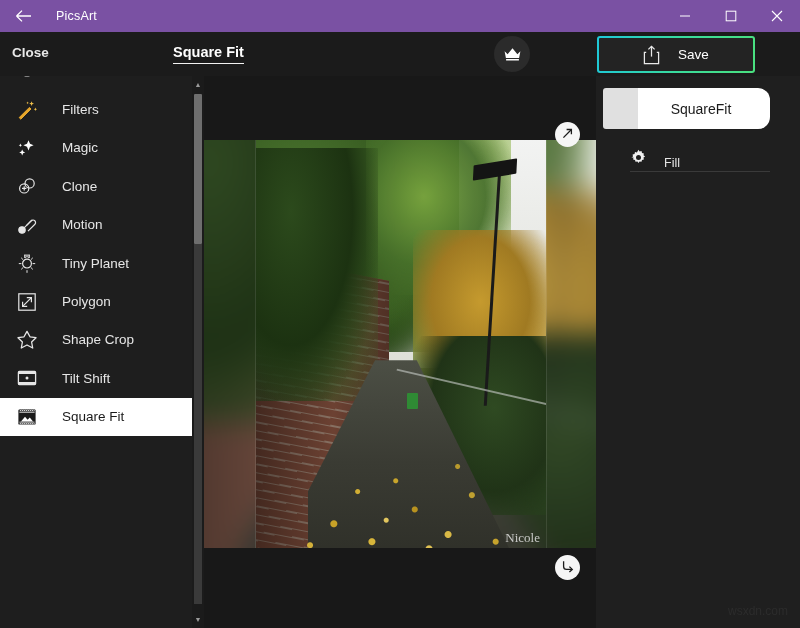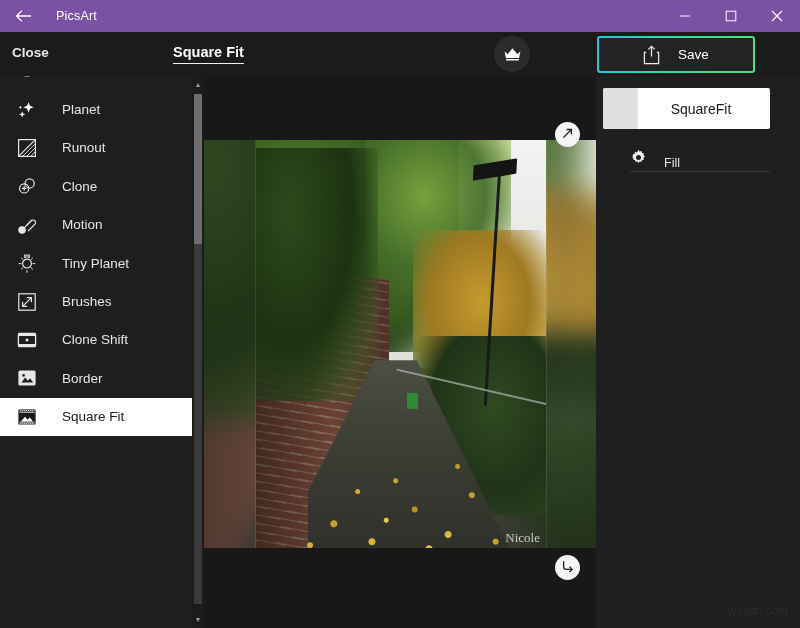--- a/index.html
+++ b/index.html
@@ -282,21 +282,21 @@
 
   
   .rightpanel {
     position: absolute; left: 596px; top: 76px;
     width: 204px; height: 552px;
     background: #1f1f1f;
   }
   .preset-card {
     position: absolute; left: 7px; top: 12px;
     width: 167px; height: 41px;
-    background: #ffffff; border-radius: 2px;
+    background: #ffffff; border-radius: 12px;
     display: flex; align-items: center;
   }
   .preset-thumb {
     width: 35px; height: 41px;
     background: #e0e0e0; border-radius: 3px 0 0 3px;
     flex: 0 0 35px;
   }
   .preset-label {
     flex: 1 1 auto; text-align: center;
     color: #1a1a1a; font-size: 14px;
@@ -380,37 +380,38 @@
             <svg width="22" height="22" viewBox="0 0 22 22" fill="none" stroke="currentColor" stroke-width="1.2">
               <path d="M3 7c0 5 3.6 9 8 9s8-4 8-9"></path>
               <circle cx="7" cy="7" r="1.4"></circle>
               <circle cx="15" cy="7" r="1.4"></circle>
             </svg>
           </span>
           <span class="sb-txt">Effect</span>
         </div>
         <div class="sb-item">
           <span class="sb-ico">
+            <svg width="22" height="22" viewBox="0 0 22 22" fill="none">
+              <path d="M3.2 18.6 13.4 8.4l1.6 1.6L4.8 20.2z" fill="#e8a72b" stroke="#e8a72b" stroke-width="1"></path>
+              <path d="M15.6 2.2l.7 1.7 1.7.7-1.7.7-.7 1.7-.7-1.7-1.7-.7 1.7-.7z" fill="#f0c04a"></path>
+              <path d="M19.4 8.6l.5 1.2 1.2.5-1.2.5-.5 1.2-.5-1.2-1.2-.5 1.2-.5z" fill="#f0c04a"></path>
+              <path d="M11.6 2.6l.4.9.9.4-.9.4-.4.9-.4-.9-.9-.4.9-.4z" fill="#f0c04a"></path>
+            </svg>
+          </span>
+          <span class="sb-txt">Filters</span>
+        </div>
+        <div class="sb-item">
+          <span class="sb-ico">
             <svg width="22" height="22" viewBox="0 0 22 22" fill="#ffffff">
               <path d="M12.5 3.2l1.5 3.6 3.6 1.5-3.6 1.5-1.5 3.6-1.5-3.6L7.4 8.3l3.6-1.5z"></path>
               <path d="M6.2 12.4l.9 2.1 2.1.9-2.1.9-.9 2.1-.9-2.1-2.1-.9 2.1-.9z"></path>
               <path d="M4.4 6.6l.5 1.2 1.2.5-1.2.5-.5 1.2-.5-1.2-1.2-.5 1.2-.5z"></path>
             </svg>
           </span>
-          <span class="sb-txt">Planet</span>
-        </div>
-        <div class="sb-item">
-          <span class="sb-ico">
-            <svg width="22" height="22" viewBox="0 0 22 22" fill="none" stroke="currentColor" stroke-width="1.2">
-              <rect x="2.6" y="2.6" width="16.8" height="16.8"></rect>
-              <path d="M19.4 2.6 2.6 19.4"></path>
-              <path d="M19.4 6.6 6.6 19.4M19.4 10.6 10.6 19.4M19.4 14.6 14.6 19.4" stroke-width=".9"></path>
-            </svg>
-          </span>
-          <span class="sb-txt">Runout</span>
+          <span class="sb-txt">Magic</span>
         </div>
         <div class="sb-item">
           <span class="sb-ico">
             <svg width="22" height="22" viewBox="0 0 22 22" fill="none" stroke="currentColor" stroke-width="1.2">
               <circle cx="13.6" cy="8.4" r="4.6"></circle>
               <circle cx="8.2" cy="13.4" r="4.6"></circle>
               <path d="M8.2 11.2v4.4M6 13.4h4.4"></path>
             </svg>
           </span>
           <span class="sb-txt">Clone</span>
@@ -438,42 +439,40 @@
         </div>
         <div class="sb-item">
           <span class="sb-ico">
             <svg width="22" height="22" viewBox="0 0 22 22" fill="none" stroke="currentColor" stroke-width="1.2">
               <rect x="2.8" y="2.8" width="16.4" height="16.4"></rect>
               <path d="M15.4 6.6 6.6 15.4"></path>
               <path d="M6.6 10.8v4.6h4.6"></path>
               <path d="M15.4 11.2V6.6h-4.6"></path>
             </svg>
           </span>
-          <span class="sb-txt">Brushes</span>
+          <span class="sb-txt">Polygon</span>
+        </div>
+        <div class="sb-item">
+          <span class="sb-ico">
+            <svg width="22" height="22" viewBox="0 0 22 22" fill="none" stroke="currentColor" stroke-width="1.3">
+              <path d="M11 2.4 14 7.8l6 .9-4.4 4.3 1.1 6-5.7-3-5.7 3 1.1-6L2 8.7l6-.9z" stroke-linejoin="round"></path>
+            </svg>
+          </span>
+          <span class="sb-txt">Shape Crop</span>
         </div>
         <div class="sb-item">
           <span class="sb-ico">
             <svg width="22" height="22" viewBox="0 0 22 22">
               <rect x="2.4" y="4.4" width="17.2" height="13.2" rx="1" fill="none" stroke="currentColor" stroke-width="1.3"></rect>
               <rect x="2.4" y="4.4" width="17.2" height="2.6" fill="currentColor"></rect>
               <rect x="2.4" y="15" width="17.2" height="2.6" fill="currentColor"></rect>
               <circle cx="11" cy="11" r="1.5" fill="currentColor"></circle>
             </svg>
           </span>
-          <span class="sb-txt">Clone Shift</span>
-        </div>
-        <div class="sb-item">
-          <span class="sb-ico">
-            <svg width="22" height="22" viewBox="0 0 22 22">
-              <rect x="2.4" y="3.4" width="17.2" height="15.2" rx="1.6" fill="currentColor"></rect>
-              <path d="M5.4 15.4 9.2 10.6l2.6 3.2 2.2-2.6 3.2 4.2z" fill="#1e1e1e"></path>
-              <circle cx="7.6" cy="8.4" r="1.3" fill="#1e1e1e"></circle>
-            </svg>
-          </span>
-          <span class="sb-txt">Border</span>
+          <span class="sb-txt">Tilt Shift</span>
         </div>
         <div class="sb-item active">
           <span class="sb-ico">
             <svg width="22" height="22" viewBox="0 0 22 22">
               <rect x="2.4" y="3.4" width="17.2" height="15.2" rx="1.2" fill="currentColor"></rect>
               <path d="M5 15.6 9 10.8l2.6 3 2.2-2.4 3.2 4.2z" fill="#ffffff"></path>
               <g stroke="#ffffff" stroke-width=".9">
                 <path d="M3.4 4.6h15.2M3.4 6.2h15.2M3.4 16.2h15.2M3.4 17.6h15.2"></path>
               </g>
               <g stroke="#1e1e1e" stroke-width=".7">

